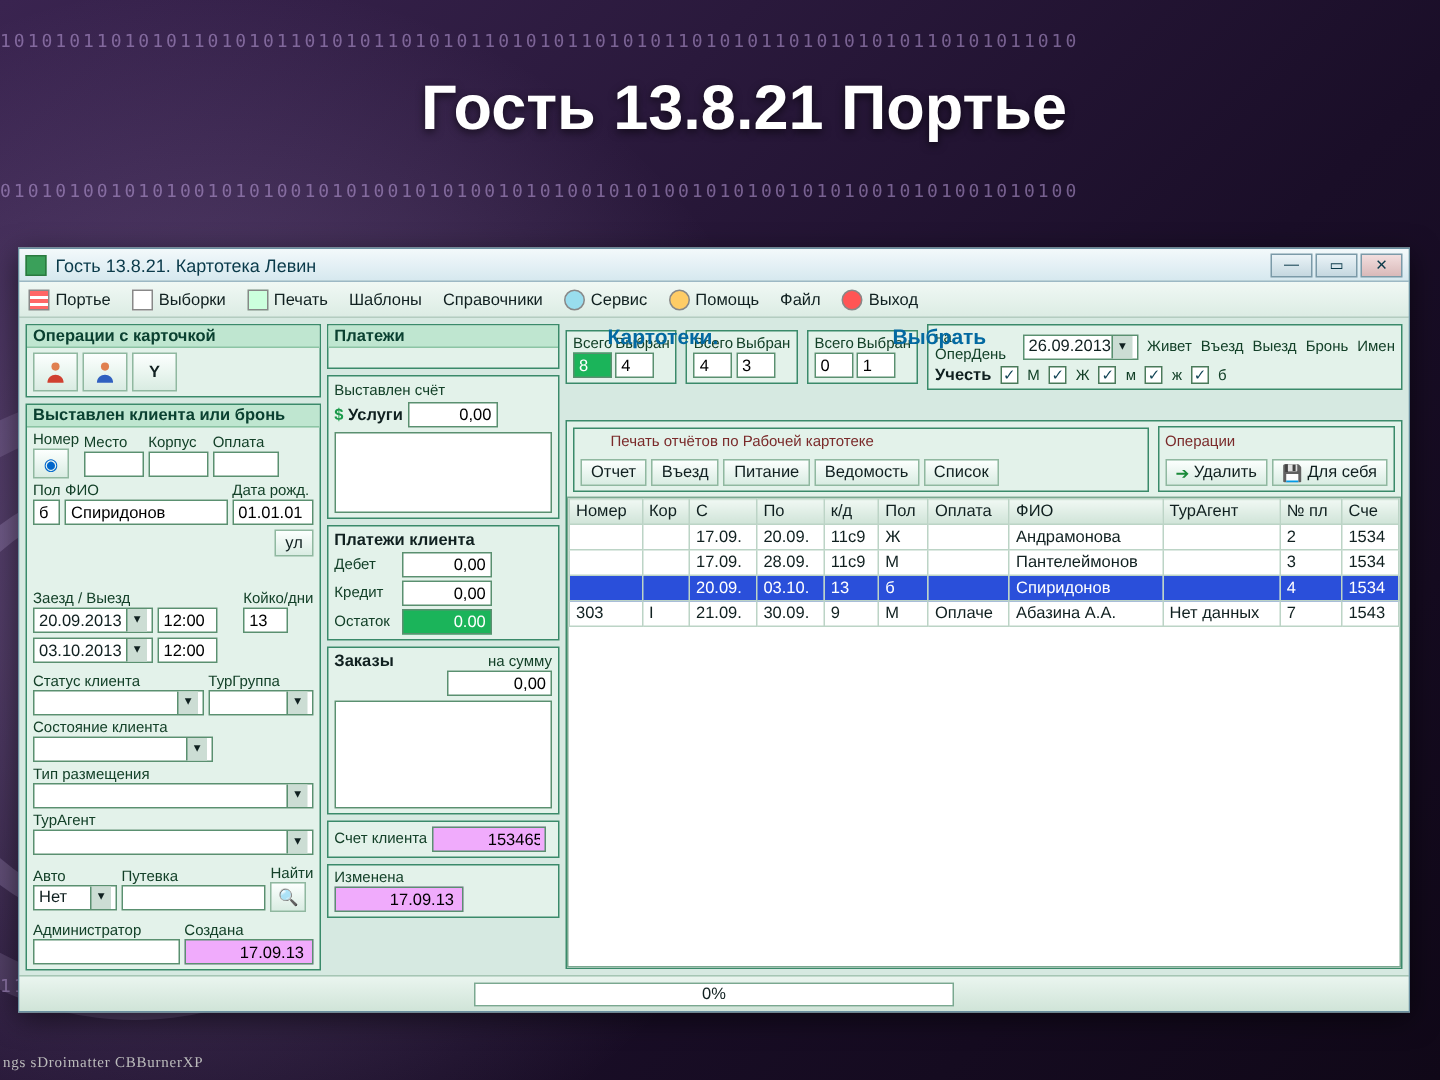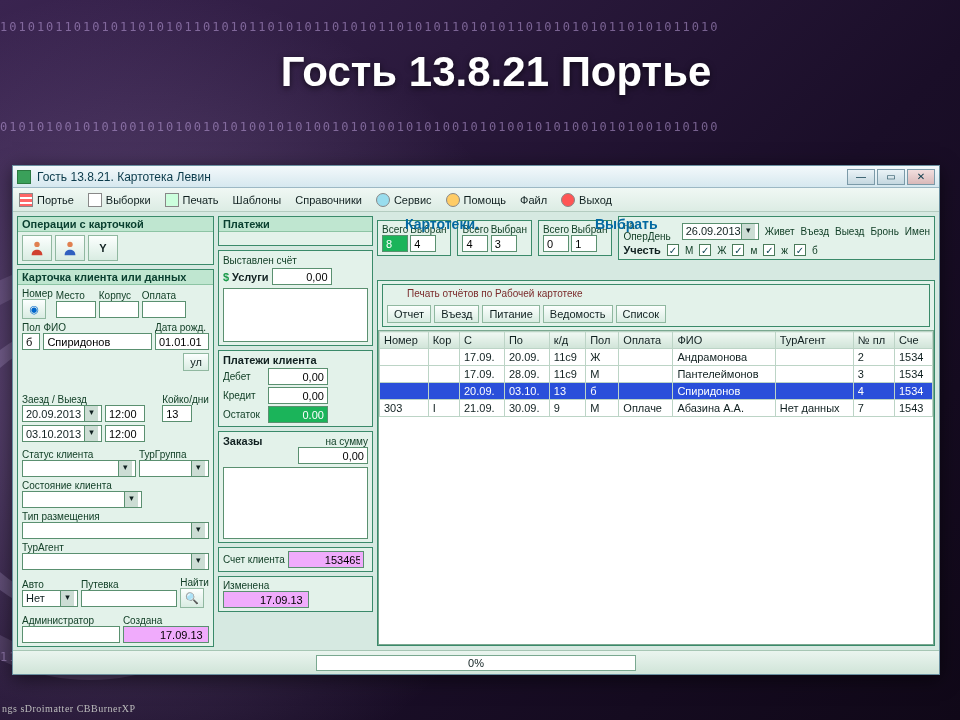--- a/index.html
+++ b/index.html
@@ -160,21 +160,21 @@
                   <path d="M4 18c0-4 3-6 6-6s6 2 6 6" fill="#3060c0"></path>
                 </svg>
               </div>
             <div class="btn-ico">
                 <b>Y</b>
               </div>
           </div>
         </div>
 
         <div class="group">
-          <div class="cap">Карточка клиента или данных</div>
+          <div class="cap">Выставлен клиента или бронь</div>
           <div class="pad col" style="gap:3px;">
             <div class="row">
               <div class="col">
                   <label class="tiny">Номер</label>
                   <div class="btn-ico" style="width:24px;height:20px;">
                     <span style="color:#06c;">◉</span>
                   </div>
                 </div>
               <div class="col">
                   <label class="tiny">Место</label>
@@ -457,20 +457,33 @@
                   <span>Въезд</span>
                 </div>
             <div class="btn-sm">
                   <span>Питание</span>
                 </div>
             <div class="btn-sm">
                   <span>Ведомость</span>
                 </div>
             <div class="btn-sm">
                   <span>Список</span>
+                </div>
+          </div>
+            </div>
+          <div class="group" style="margin:0;">
+              <div class="pad"><label class="tiny" style="color:#7a2a2a;">Операции</label></div>
+          <div class="pad row" style="gap:3px;">
+            <div class="btn-sm">
+                  <span style="color:#1a8a3a;">➔</span>
+                  <span>Удалить</span>
+                </div>
+            <div class="btn-sm">
+                  <span style="color:#1a4aaa;">💾</span>
+                  <span>Для себя</span>
                 </div>
           </div>
             </div>
         </div>
 
         <div class="grid-wrap">
           <table class="grid-table">
             <thead>
                 <tr>
               <th>Номер</th>

